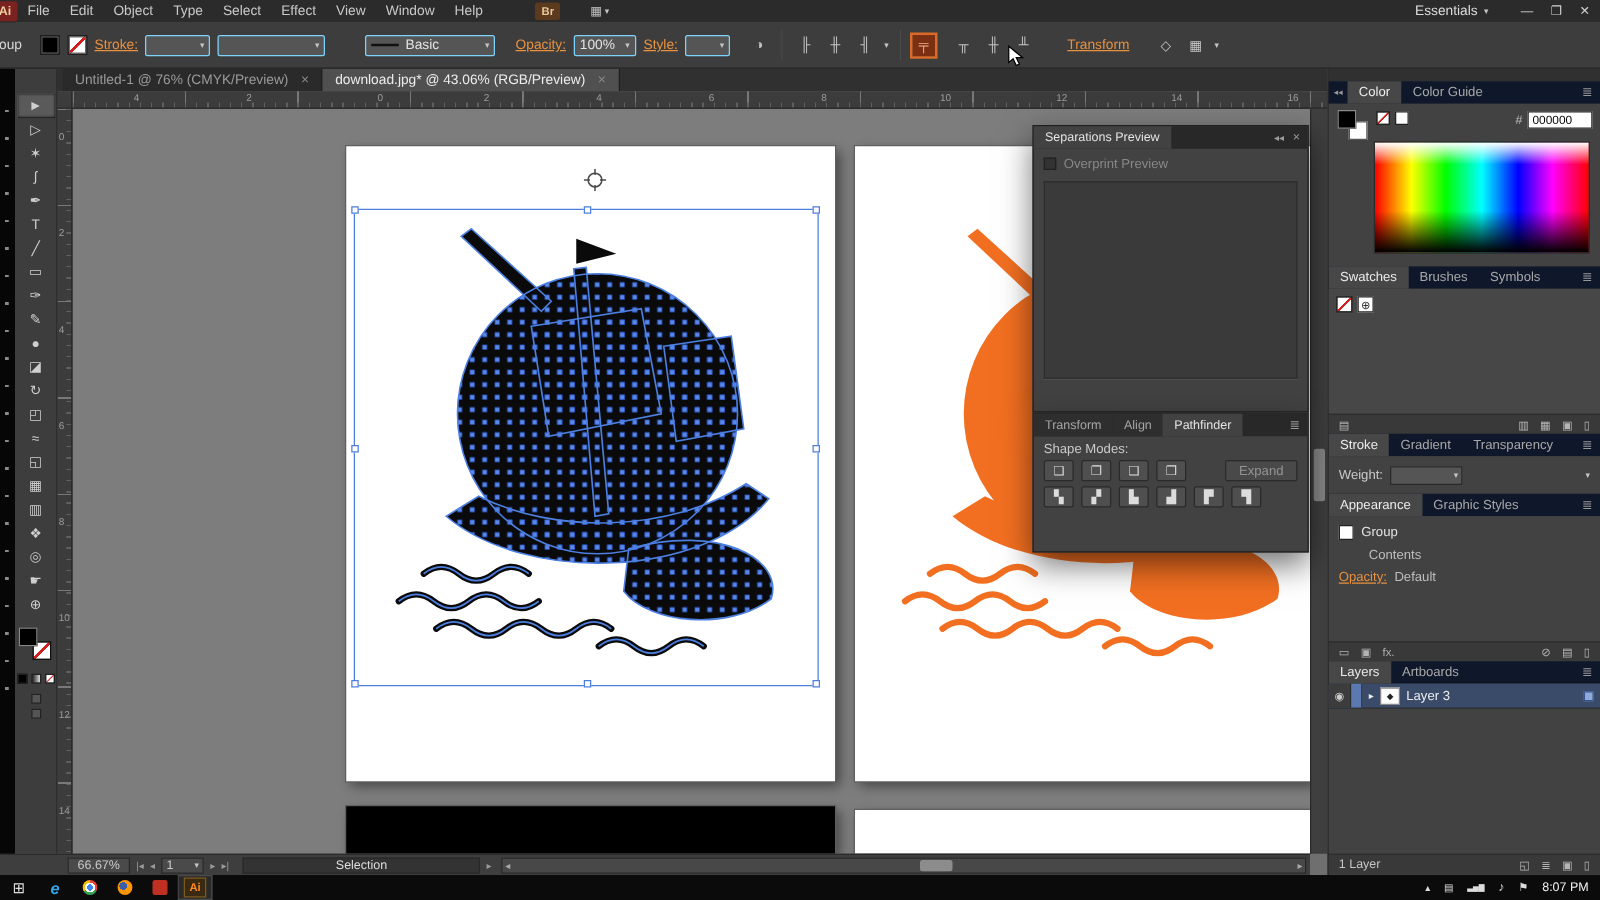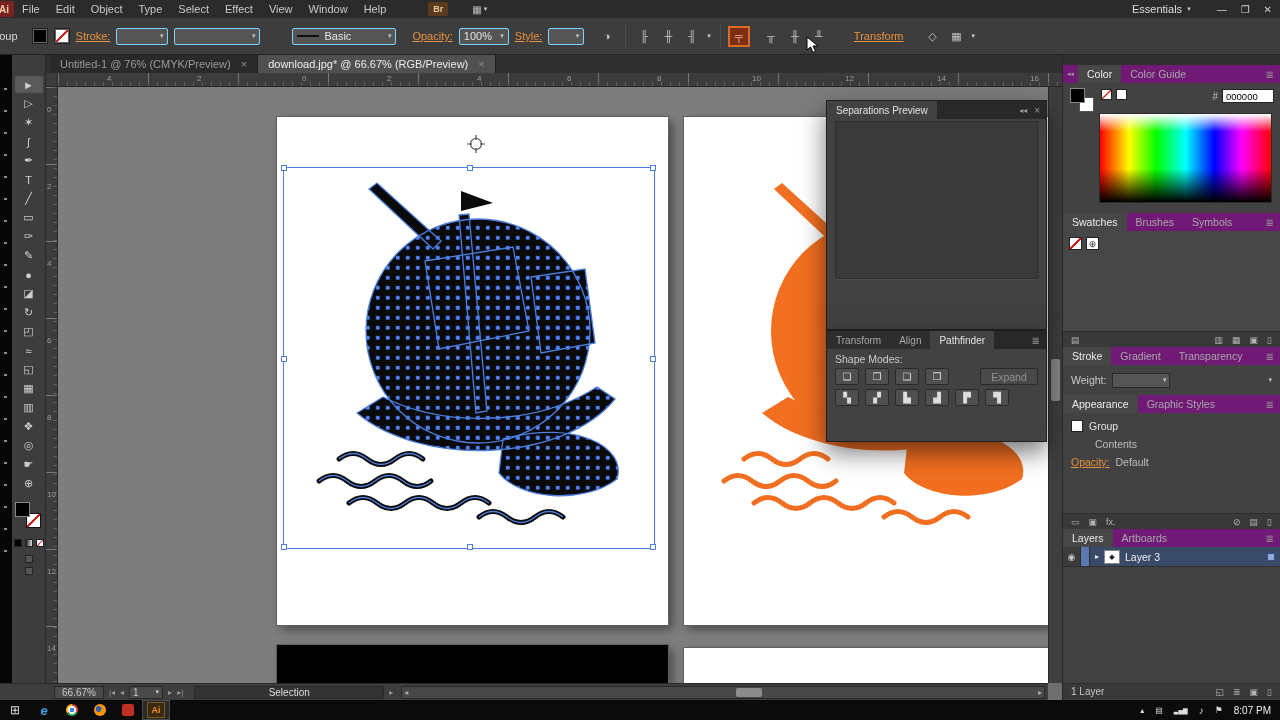--- a/index.html
+++ b/index.html
@@ -88,21 +88,21 @@
   .chk{width:10px;height:10px;background:#333;border:1px solid #222;}
   .fp-list{margin:2px 8px 8px 8px;height:158px;background:#3a3a3a;border:1px solid #2d2d2d;box-shadow:0 1px 0 #4e4e4e;}
   .fp-label{padding:4px 8px 2px;color:#cbcbcb;font-size:10.5px;}
   .btnrow{display:flex;align-items:center;gap:6px;padding:1px 8px 3px;}
   .pf-btn{width:24px;height:17px;background:#4f4f4f;border:1px solid #2a2a2a;border-radius:2px;color:#dcdcdc;font-size:10px;display:flex;align-items:center;justify-content:center;}
   .expand-btn{margin-left:auto;width:58px;height:17px;background:#494949;border:1px solid #2a2a2a;border-radius:2px;color:#939393;font-size:10.5px;display:flex;align-items:center;justify-content:center;}
 
   
   .dock{position:absolute;left:1062px;top:55px;width:218px;height:645px;background:#3f3f3f;border-left:1px solid #262626;z-index:45;display:flex;flex-direction:column;}
   .dock-gap{height:10px;background:#303030;}
-  .dock-tabs{height:18px;background:#701a75;display:flex;align-items:center;font-size:10.5px;color:#a8a8a8;flex:none;}
+  .dock-tabs{height:18px;background:#0f172a;display:flex;align-items:center;font-size:10.5px;color:#a8a8a8;flex:none;}
   .dock-tab{padding:0 9px;height:18px;display:flex;align-items:center;}
   .dock-tab.active{background:#474747;color:#ebebeb;}
   .dk-collapse{padding:0 4px;font-size:7px;color:#999;}
   .dk-menu{margin-left:auto;padding:0 6px;color:#999;font-size:10px;}
   .color-body{height:130px;position:relative;background:#424242;flex:none;}
   .cb-fill{position:absolute;left:7px;top:5px;width:15px;height:15px;background:#000;border:1px solid #888;z-index:2;}
   .cb-stroke{position:absolute;left:16px;top:14px;width:15px;height:15px;background:#fff;border:1px solid #555;}
   .mini2{position:absolute;left:38px;top:6px;display:flex;gap:4px;}
   .hexwrap{position:absolute;right:6px;top:6px;display:flex;align-items:center;gap:4px;}
   .hexfield{width:52px;height:14px;background:#fff;color:#000;font-size:9.5px;display:flex;align-items:center;padding:0 3px;border:1px solid #222;}
@@ -235,21 +235,21 @@
     <span class="caret">▾</span>
   </div>
 
   <div class="tabbar">
     <div style="width:50px"></div>
     <div class="doc-tab">
       <span>Untitled-1 @ 76% (CMYK/Preview)</span>
       <span class="tab-close">×</span>
     </div>
     <div class="doc-tab active">
-      <span>download.jpg* @ 66.67% (RGB/Preview)</span>
+      <span>download.jpg* @ 43.06% (RGB/Preview)</span>
       <span class="tab-close">×</span>
     </div>
   </div>
 
   <div class="left-strip">
     <div class="left-ticks"></div>
   </div>
   <div class="toolpanel">
     <div class="tool active">►</div>
     <div class="tool">▷</div>
@@ -409,20 +409,24 @@
   </div>
 
   <div class="fpanel fp-sep">
     <div class="fp-head">
       <span class="fp-tab">Separations Preview</span>
       <span class="fp-headright">
         <span>◂◂</span>
         <span style="font-size:10px">×</span>
       </span>
     </div>
+    <div class="chkrow">
+      <span class="chk"></span>
+      <span>Overprint Preview</span>
+    </div>
     <div class="fp-list"></div>
   </div>
 
   <div class="fpanel fp-pf">
     <div class="fp-head">
       <span class="fp-tab dim">Transform</span>
       <span class="fp-tab dim">Align</span>
       <span class="fp-tab">Pathfinder</span>
       <span class="fp-headright">
         <span style="font-size:10px">≣</span>

